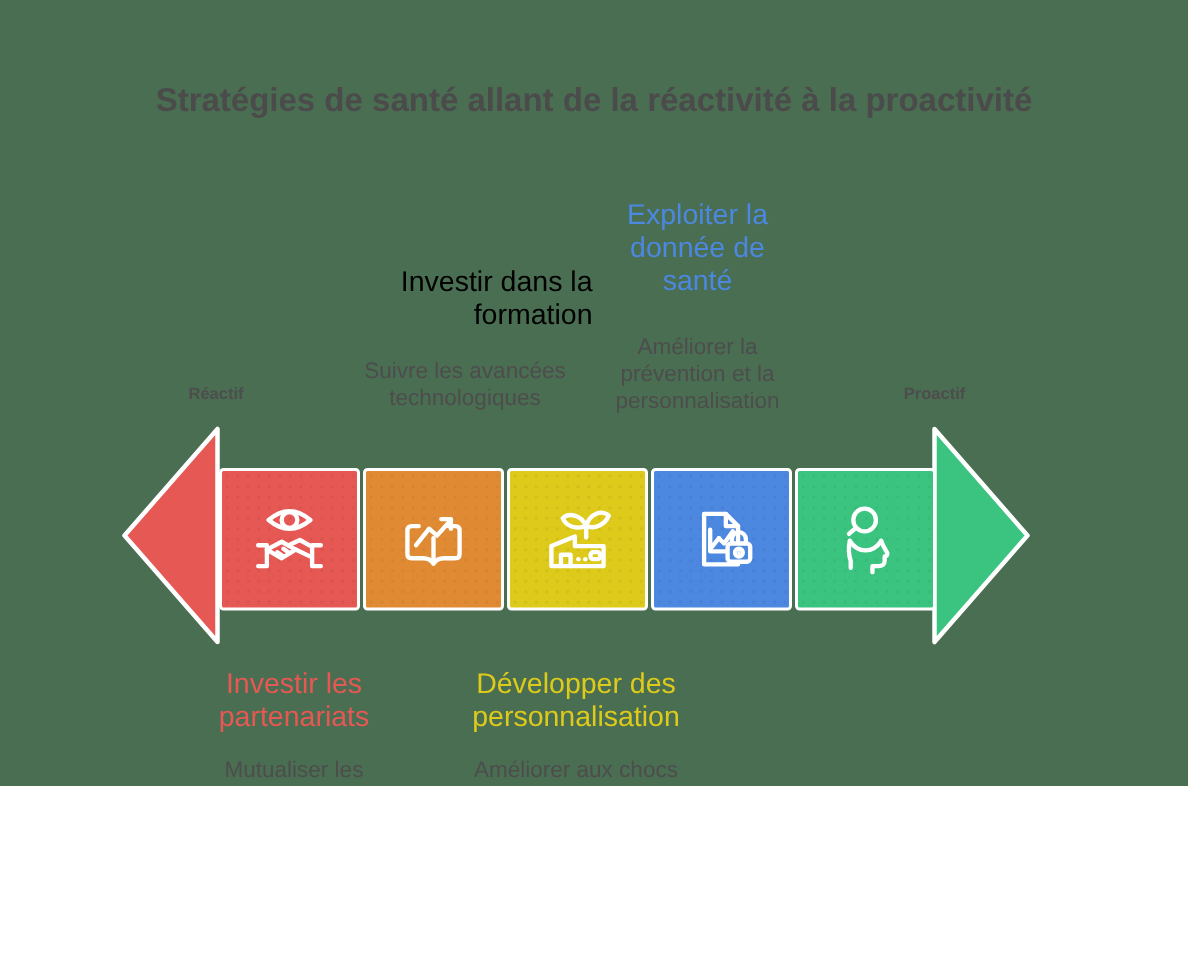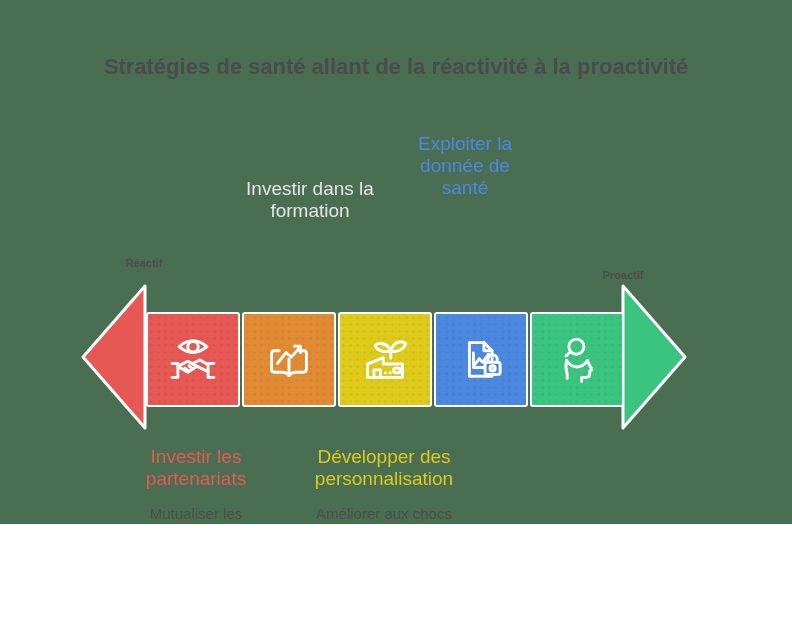--- a/index.html
+++ b/index.html
@@ -9,21 +9,21 @@
   }
   .title{
     position:absolute; top:54px; left:0; width:792px; text-align:center;
     font-size:22px; font-weight:bold; color:#4b4b4b;
   }
   .scale-label{
     position:absolute; width:110px; text-align:center;
     font-size:11px; font-weight:bold; color:#4d4d4d;
   }
   .scale-left{ left:89px; top:257px; }
-  .scale-right{ left:568px; top:257px;margin-top:12px; }
+  .scale-right{ left:568px; top:257px; }
 
   .square{
     position:absolute; top:312px; width:94px; height:95px;
     border:2.5px solid #ffffff; border-radius:3px; box-sizing:border-box;
     display:flex; align-items:center; justify-content:center;
     background-image:radial-gradient(rgba(0,0,0,0.05) 1px, transparent 1.2px);
     background-size:7px 7px;
   }
   .sq-0{left:146px}.sq-1{left:242px}.sq-2{left:338px}.sq-3{left:434px}.sq-4{left:530px}
   .square svg{ width:58px; height:58px; display:block; }
@@ -123,21 +123,23 @@
       <path class="ic" d="M39 36 l-8 7"></path>
       <path class="ic" d="M32 51 c5 8 11 11 18 11 c7 0 13 -3 18 -11"></path>
       <path class="ic" d="M32 51 c-2 9 -1 17 1 23 v8"></path>
       <path class="ic" d="M68 51 c2 6 5 10 7 14 c1 2 -1 4 -3 4 v5 c0 4 -3 6 -7 6 h-7 v7"></path>
     </svg>
   </div>
 
   <div class="step-label lbl-0" style="color: rgb(230, 88, 83);">Investir les partenariats</div>
   <div class="step-desc dsc-0">Mutualiser les ressources pour les crises</div>
 
-  <div class="step-label lbl-1" style="color: #e5e5e5;">Investir dans la formation</div>
+  <div class="step-label lbl-1" style="color: #000000; text-align: right;">Investir dans la formation</div>
+  <div class="step-desc dsc-1">Suivre les avancées technologiques</div>
 
   <div class="step-label lbl-2" style="color: rgb(221, 202, 26);">Développer des personnalisation</div>
   <div class="step-desc dsc-2">Améliorer aux chocs climatiques et économiques</div>
 
   <div class="step-label lbl-3" style="color: rgb(76, 135, 224);">Exploiter la donnée de santé</div>
+  <div class="step-desc dsc-3">Améliorer la prévention et la personnalisation</div>
 
 
 </div>
 
 </body></html>

